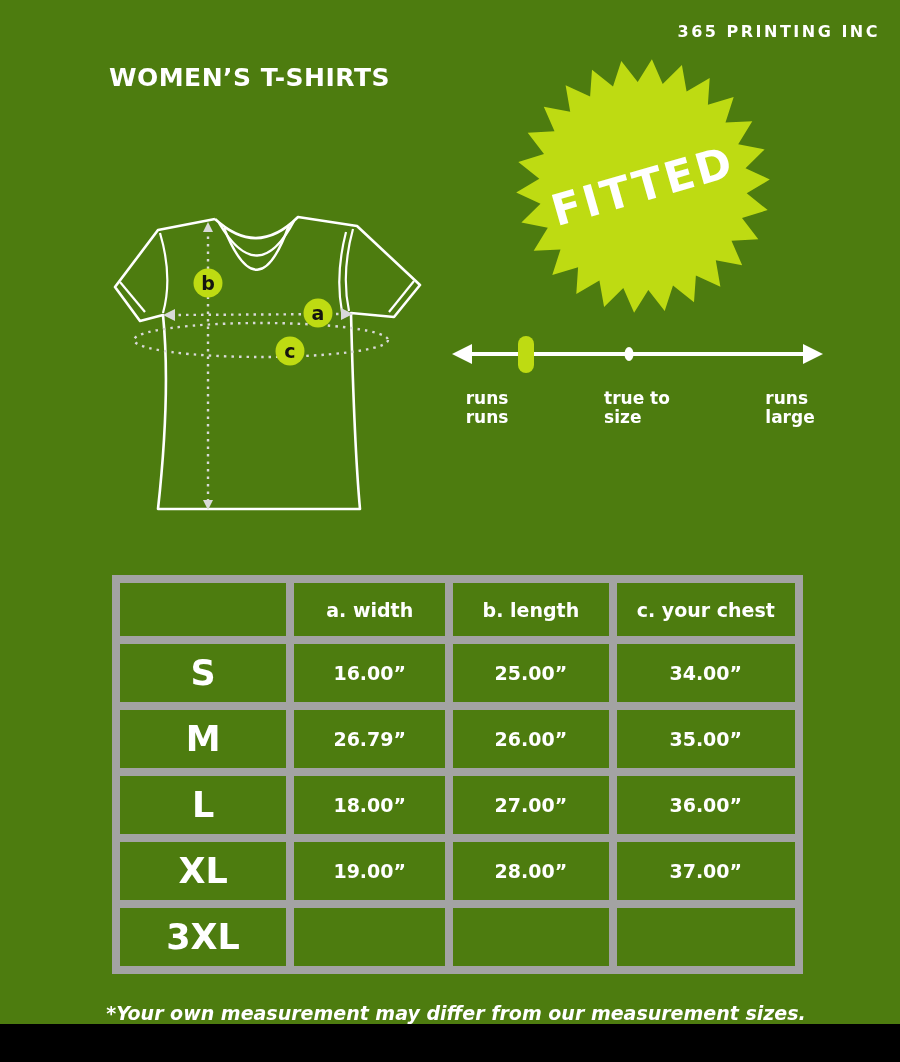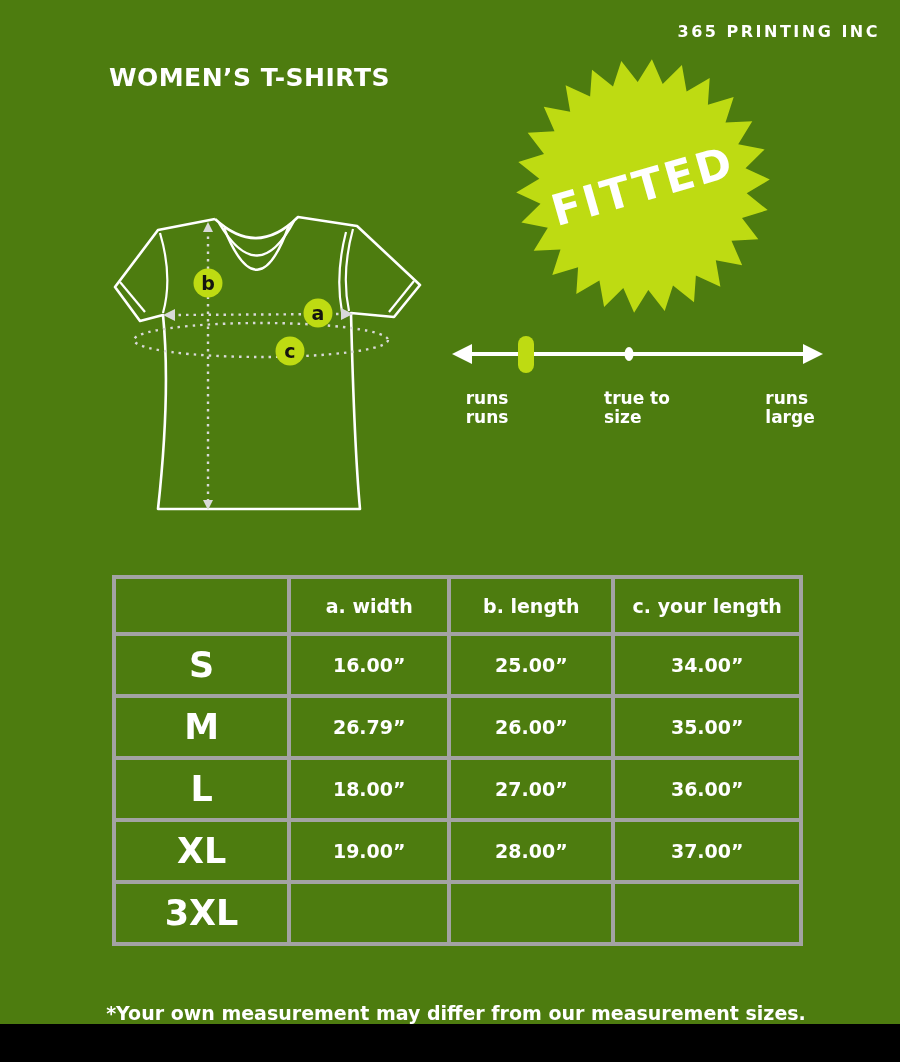--- a/index.html
+++ b/index.html
@@ -25,27 +25,27 @@
     font-size:43px;font-weight:bold;color:#fff;letter-spacing:3px;white-space:nowrap;
   }
 
   
   .scale{left:450px;top:325px;width:390px;height:110px;}
   .scale-label{position:absolute;top:64px;text-align:left;font-size:17px;font-weight:bold;line-height:1.12;transform:translateX(-50%);white-space:nowrap;}
 
   
   .tablewrap{left:112px;top:575px;width:691px;}
   table.sizes{border-collapse:collapse;width:691px;table-layout:fixed;}
-  table.sizes td,table.sizes th{border:4px solid #a3a3a3;text-align:center;vertical-align:middle;padding:0;}
+  table.sizes td,table.sizes th{border:8px solid #a3a3a3;text-align:center;vertical-align:middle;padding:0;}
   table.sizes{border:4px solid #bedb12;}
   table.sizes thead th{height:53px;font-size:19px;font-weight:bold;color:#fff;}
   table.sizes tbody td{height:58px;font-size:19px;font-weight:bold;color:#fff;}
   table.sizes tbody td.size{font-size:35px;}
 
-  .footnote{left:12px;top:1002px;width:888px;text-align:center;font-size:19px;font-weight:bold;color:#fff;}
+  .footnote{left:12px;top:1002px;width:888px;text-align:center;font-size:19px;font-weight:bold;color:#fff;font-style:italic;}
 </style>
 </head>
 <body>
 
 <div class="canvas">
 
   <div class="abs brand">365 PRINTING INC</div>
 
   <div class="abs titleblock">
     <div class="subtitle">WOMEN’S T-SHIRTS</div>
@@ -129,21 +129,21 @@
           <col style="width:25.5%">
           <col style="width:23.3%">
           <col style="width:23.9%">
           <col style="width:27.3%">
         </colgroup>
       <thead>
         <tr>
           <th></th>
           <th>a. width</th>
           <th>b. length</th>
-          <th>c. your length</th>
+          <th>c. your chest</th>
         </tr>
       </thead>
       <tbody>
         <tr>
           <td class="size">S</td>
           <td>16.00”</td>
           <td>25.00”</td>
           <td>34.00”</td>
         </tr>
         <tr>

